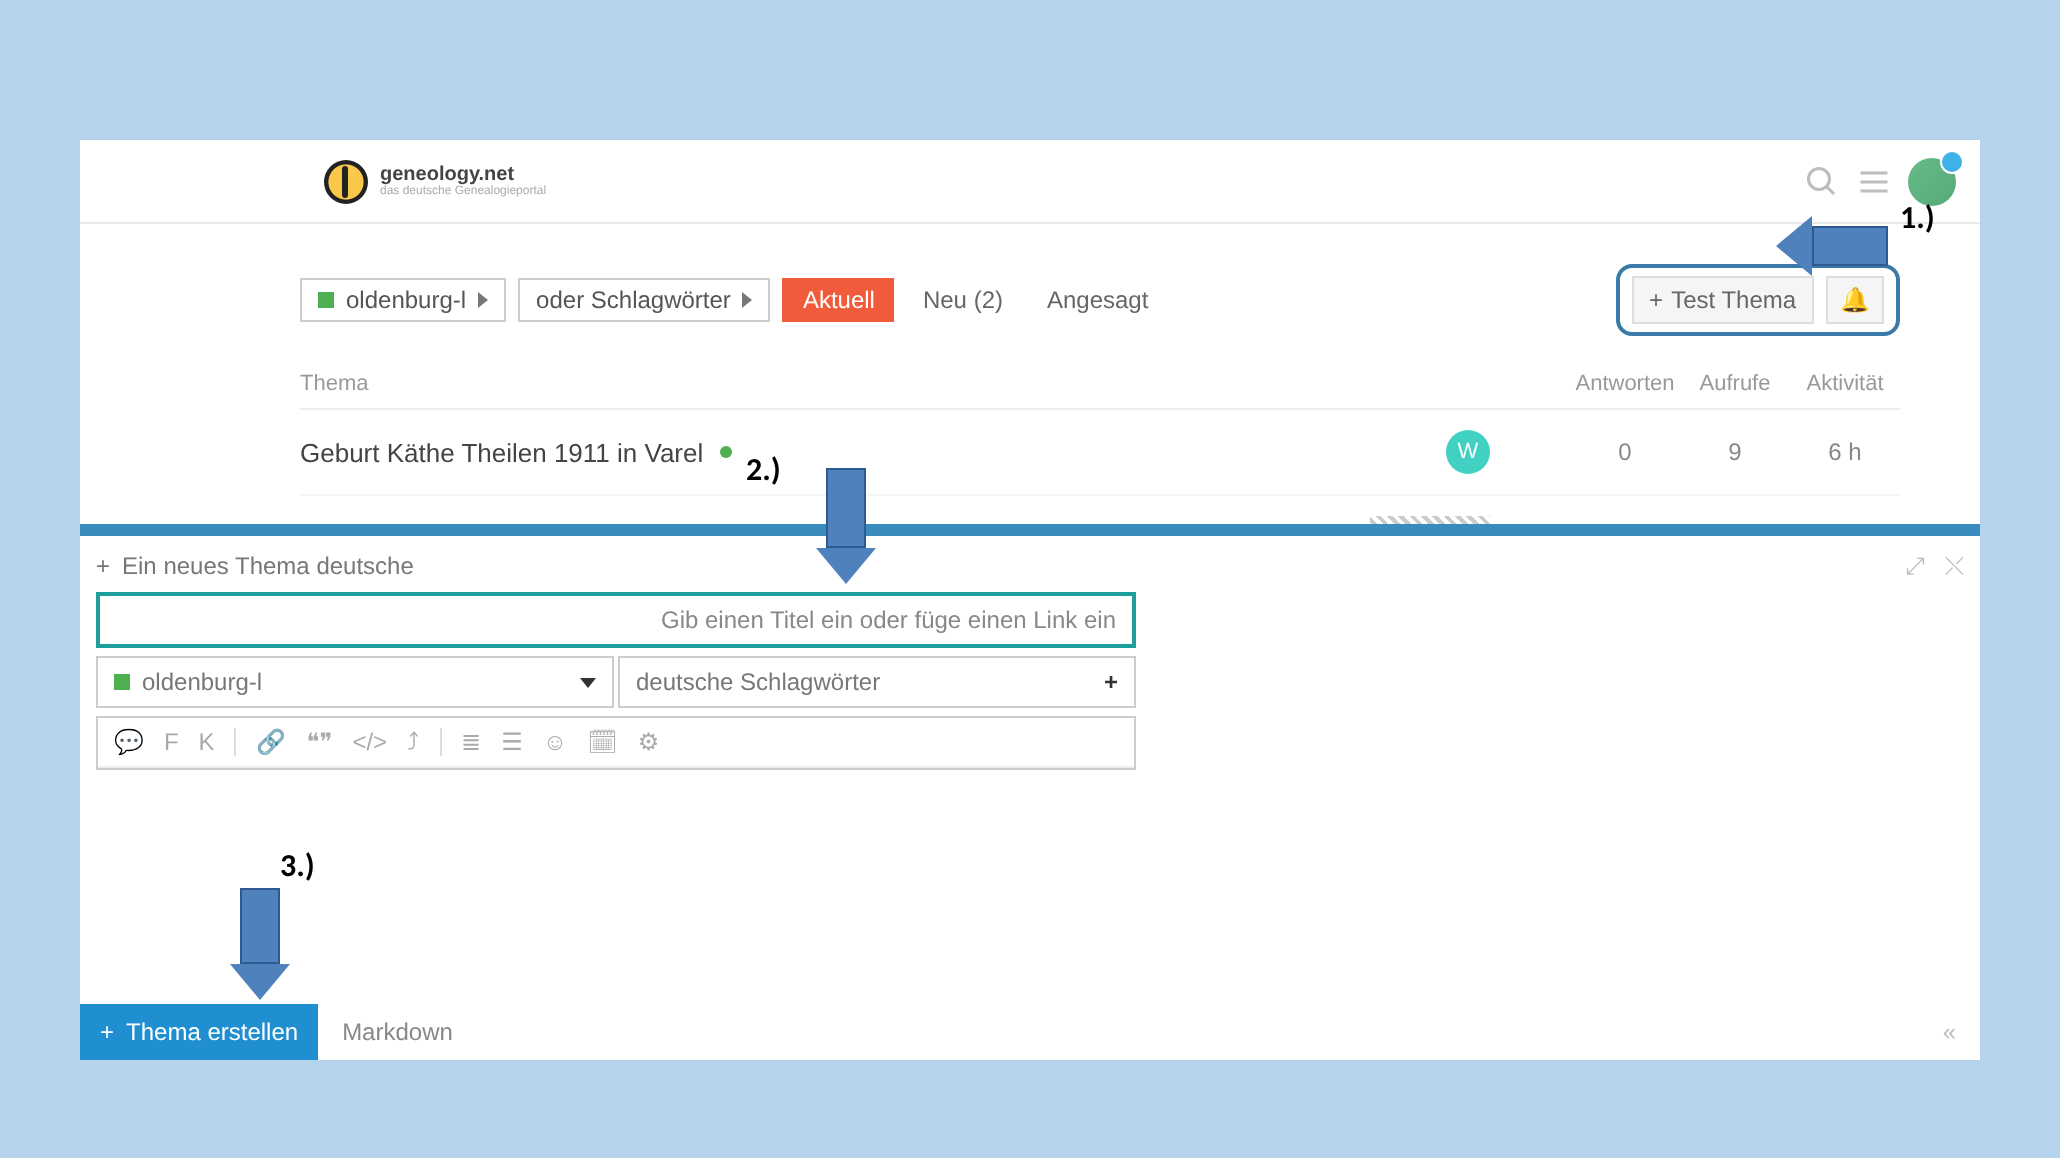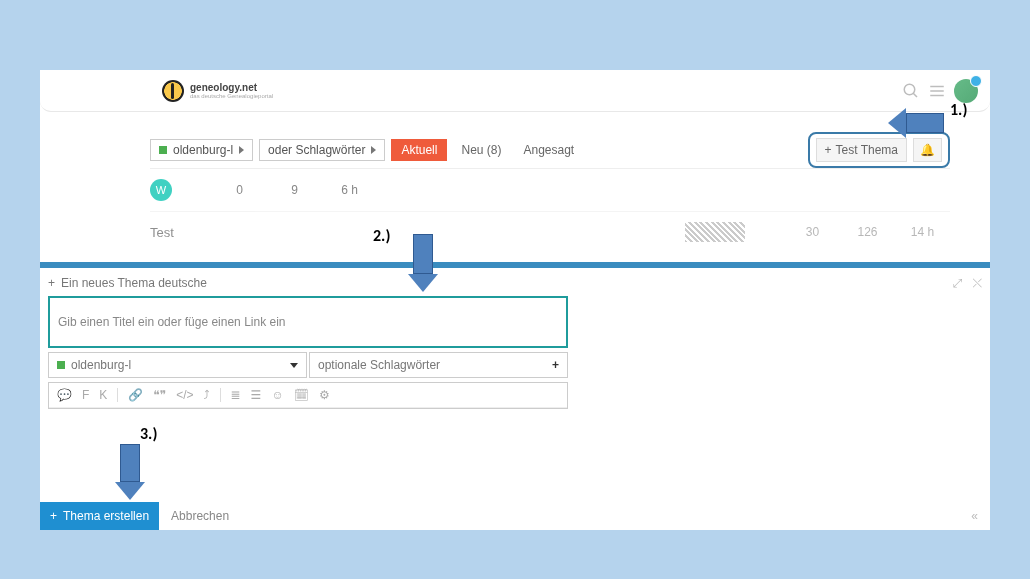--- a/index.html
+++ b/index.html
@@ -1,19 +1,19 @@
 <!DOCTYPE html>
 <html><head>
 <meta charset="utf-8">
 <style>
   * { box-sizing: border-box; margin: 0; padding: 0; }
   body { font-family: Arial, Helvetica, sans-serif; background: #b5d3ed; width: 1030px; height: 579px; position: relative; overflow: hidden; }
   .window { position: absolute; left: 40px; top: 70px; width: 950px; height: 460px; background: #fff; }
   
-  .wheader { position: absolute; left: 0; right: 0; top: 0; height: 42px; border-bottom: 1px solid #e8e8e8; display: flex; align-items: center; padding: 0 12px; border-radius: 11px; }
+  .wheader { position: absolute; left: 0; right: 0; top: 0; height: 42px; border-bottom: 1px solid #e8e8e8; display: flex; align-items: center; padding: 0 12px; }
   .logo-wrap { display: flex; align-items: center; gap: 6px; margin-left: 110px; }
   .logo-circle { width: 22px; height: 22px; border-radius: 50%; background: radial-gradient(circle at 50% 50%, #f9c84b 0%, #f9c84b 55%, #222 58%, #222 100%); position: relative; }
   .logo-circle::after { content:""; position:absolute; left:9px; top:3px; width:3px; height:16px; background:#222; border-radius:2px; }
   .logo-text { font-size: 10px; font-weight: bold; color: #444; line-height: 1; }
   .logo-sub { font-size: 6px; color: #aaa; }
   .header-right { margin-left: auto; display: flex; align-items: center; gap: 8px; color: #bdbdbd; }
   .h-icon { width: 18px; height: 18px; }
   .avatar { width: 24px; height:24px; border-radius:50%; background: linear-gradient(135deg,#6b8,#5a7); position: relative; }
   .avatar-badge { position:absolute; top:-4px; right:-4px; width:12px; height:12px; border-radius:50%; background:#3fb1e6; border:1px solid #fff; }
   
@@ -35,21 +35,21 @@
   .dot { width:6px; height:6px; border-radius:50%; background:#4CAF50; }
   .badge-w { width:22px; height:22px; border-radius:50%; background:#40d1c2; color:#fff; font-size:11px; display:flex; align-items:center; justify-content:center; margin-right:40px; }
   .noise { width:60px; height:20px; background:repeating-linear-gradient(45deg,#aaa 0 2px,#fff 2px 4px); margin-right:40px; }
   .cell { width:55px; text-align:center; color:#888; font-size:12px; }
   
   .bluebar { position:absolute; left:0; right:0; top:192px; height:6px; background:#3a8cbf; }
   
   .composer { position:absolute; left:0; right:0; top:198px; bottom:0; background:#fff; padding:6px 8px 0 8px; font-size:12px; color:#777; }
   .comp-head { display:flex; align-items:center; gap:6px; padding:2px 0 6px 0; }
   .comp-head-right { margin-left:auto; color:#bbb; display:flex; gap:10px; }
-  .title-input { width:520px; border:2px solid #1f9c9c; padding:17px 8px; color:#888; background:#fff; }
+  .title-input { width:520px; border:2px solid #1f9c9c; padding:5px 8px; color:#888; background:#fff;text-align:right; }
   .comp-row2 { display:flex; width:520px; margin-top:4px; gap:2px; }
   .cat-sel { flex:1; border:1px solid #ccc; padding:5px 8px; display:flex; align-items:center; gap:6px; justify-content:space-between; }
   .tag-sel { flex:1; border:1px solid #ccc; padding:5px 8px; display:flex; align-items:center; gap:6px; justify-content:space-between; }
   .down { width:0;height:0;border-left:4px solid transparent;border-right:4px solid transparent;border-top:5px solid #333; }
   .plus-sm { font-weight:bold; color:#333; }
   .editor-box { width:520px; border:1px solid #ccc; margin-top:4px; }
   .toolbar { display:flex; gap:10px; padding:5px 8px; color:#aaa; border-bottom:1px solid #eee; font-size:12px; align-items:center; }
   .tb-sep { width:1px; height:14px; background:#ddd; }
   .editor-body { padding:8px; min-height:90px; color:#8a8a8a; font-size:12px; line-height:1.4; }
   .comp-footer { position:absolute; left:0; right:0; bottom:0; height:28px; display:flex; align-items:center; font-size:12px; }
@@ -100,33 +100,43 @@
       <div class="chip">
           <span class="sq"></span>
           <span>oldenburg-l</span>
           <span class="tri"></span>
         </div>
       <div class="chip">
           <span>oder Schlagwörter</span>
           <span class="tri"></span>
         </div>
       <div class="aktuell">Aktuell</div>
-      <div class="navtext">Neu (8)</div>
+      <div class="navtext">Neu (2)</div>
       <div class="navtext">Angesagt</div>
       <div class="new-theme-box">
         <div class="neues-btn">
             <span>+</span>
             <span>Test Thema</span>
           </div>
         <div class="bell-btn"><span>🔔</span></div>
       </div>
     </div>
 
+    <div class="tablehead">
+      <div class="th-thema">Thema</div>
+      <div class="th-col">Antworten</div>
+      <div class="th-col">Aufrufe</div>
+      <div class="th-col">Aktivität</div>
+    </div>
 
     <div class="row">
+      <div class="row-title">
+          <span>Geburt Käthe Theilen 1911 in Varel</span>
+          <span class="dot"></span>
+        </div>
       <div class="badge-w">W</div>
       <div class="cell">0</div>
       <div class="cell">9</div>
       <div class="cell">6 h</div>
     </div>
     <div class="row" style="opacity:.6">
       <div class="row-title">
           <span>Test</span>
         </div>
       <div class="noise"></div>
@@ -150,21 +160,21 @@
     <div class="title-input">Gib einen Titel ein oder füge einen Link ein</div>
     <div class="comp-row2">
       <div class="cat-sel">
         <span style="display:flex;align-items:center;gap:6px">
             <span class="sq"></span>
             <span>oldenburg-l</span>
           </span>
         <span class="down"></span>
       </div>
       <div class="tag-sel">
-        <span>optionale Schlagwörter</span>
+        <span>deutsche Schlagwörter</span>
         <span class="plus-sm">+</span>
       </div>
     </div>
     <div class="editor-box">
       <div class="toolbar">
         <span>💬</span>
         <span>F</span>
         <span>K</span>
         <span class="tb-sep"></span>
         <span>🔗</span>
@@ -177,21 +187,21 @@
         <span>☺</span>
         <span>🗓</span>
         <span>⚙</span>
       </div>
     </div>
     <div class="comp-footer">
       <div class="create-btn">
           <span>+</span>
           <span>Thema erstellen</span>
         </div>
-      <div class="cancel-lnk">Abbrechen</div>
+      <div class="cancel-lnk">Markdown</div>
       <div class="collapse">«</div>
     </div>
   </div>
 </div>
 
 <div class="anno-label" style="left:950px; top:100px;">1.)</div>
 <div class="arrow-h" style="left:888px; top:108px;">
   <div class="head left"></div>
     <div class="shaft" style="width:38px"></div>
 </div>

